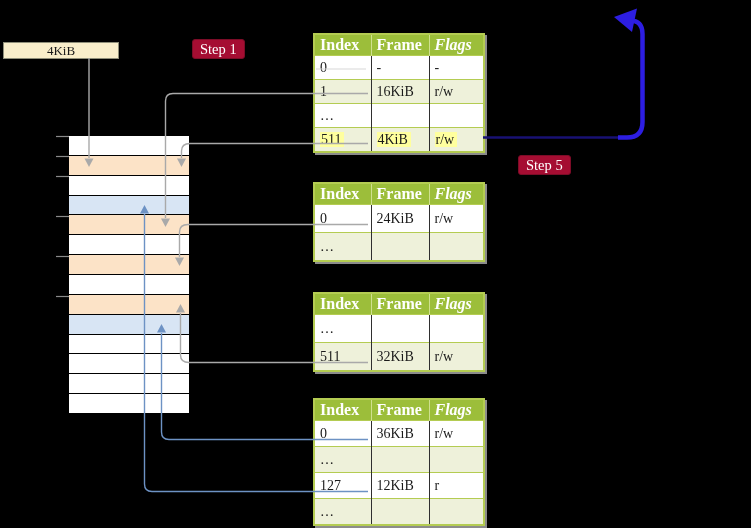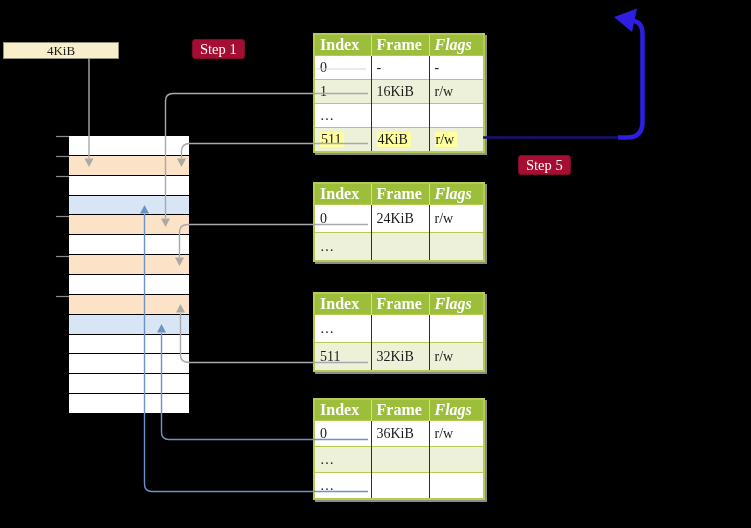--- a/index.html
+++ b/index.html
@@ -200,20 +200,25 @@
             <td>0</td>
             <td>36KiB</td>
             <td>r/w</td>
           </tr>
           <tr>
             <td>…</td>
             <td></td>
             <td></td>
           </tr>
           <tr>
+            <td>127</td>
+            <td>12KiB</td>
+            <td>r</td>
+          </tr>
+          <tr>
             <td>…</td>
             <td></td>
             <td></td>
           </tr>
         </tbody>
       </table>
     </div>
 
   <svg id="overlay" width="751" height="528">
 

